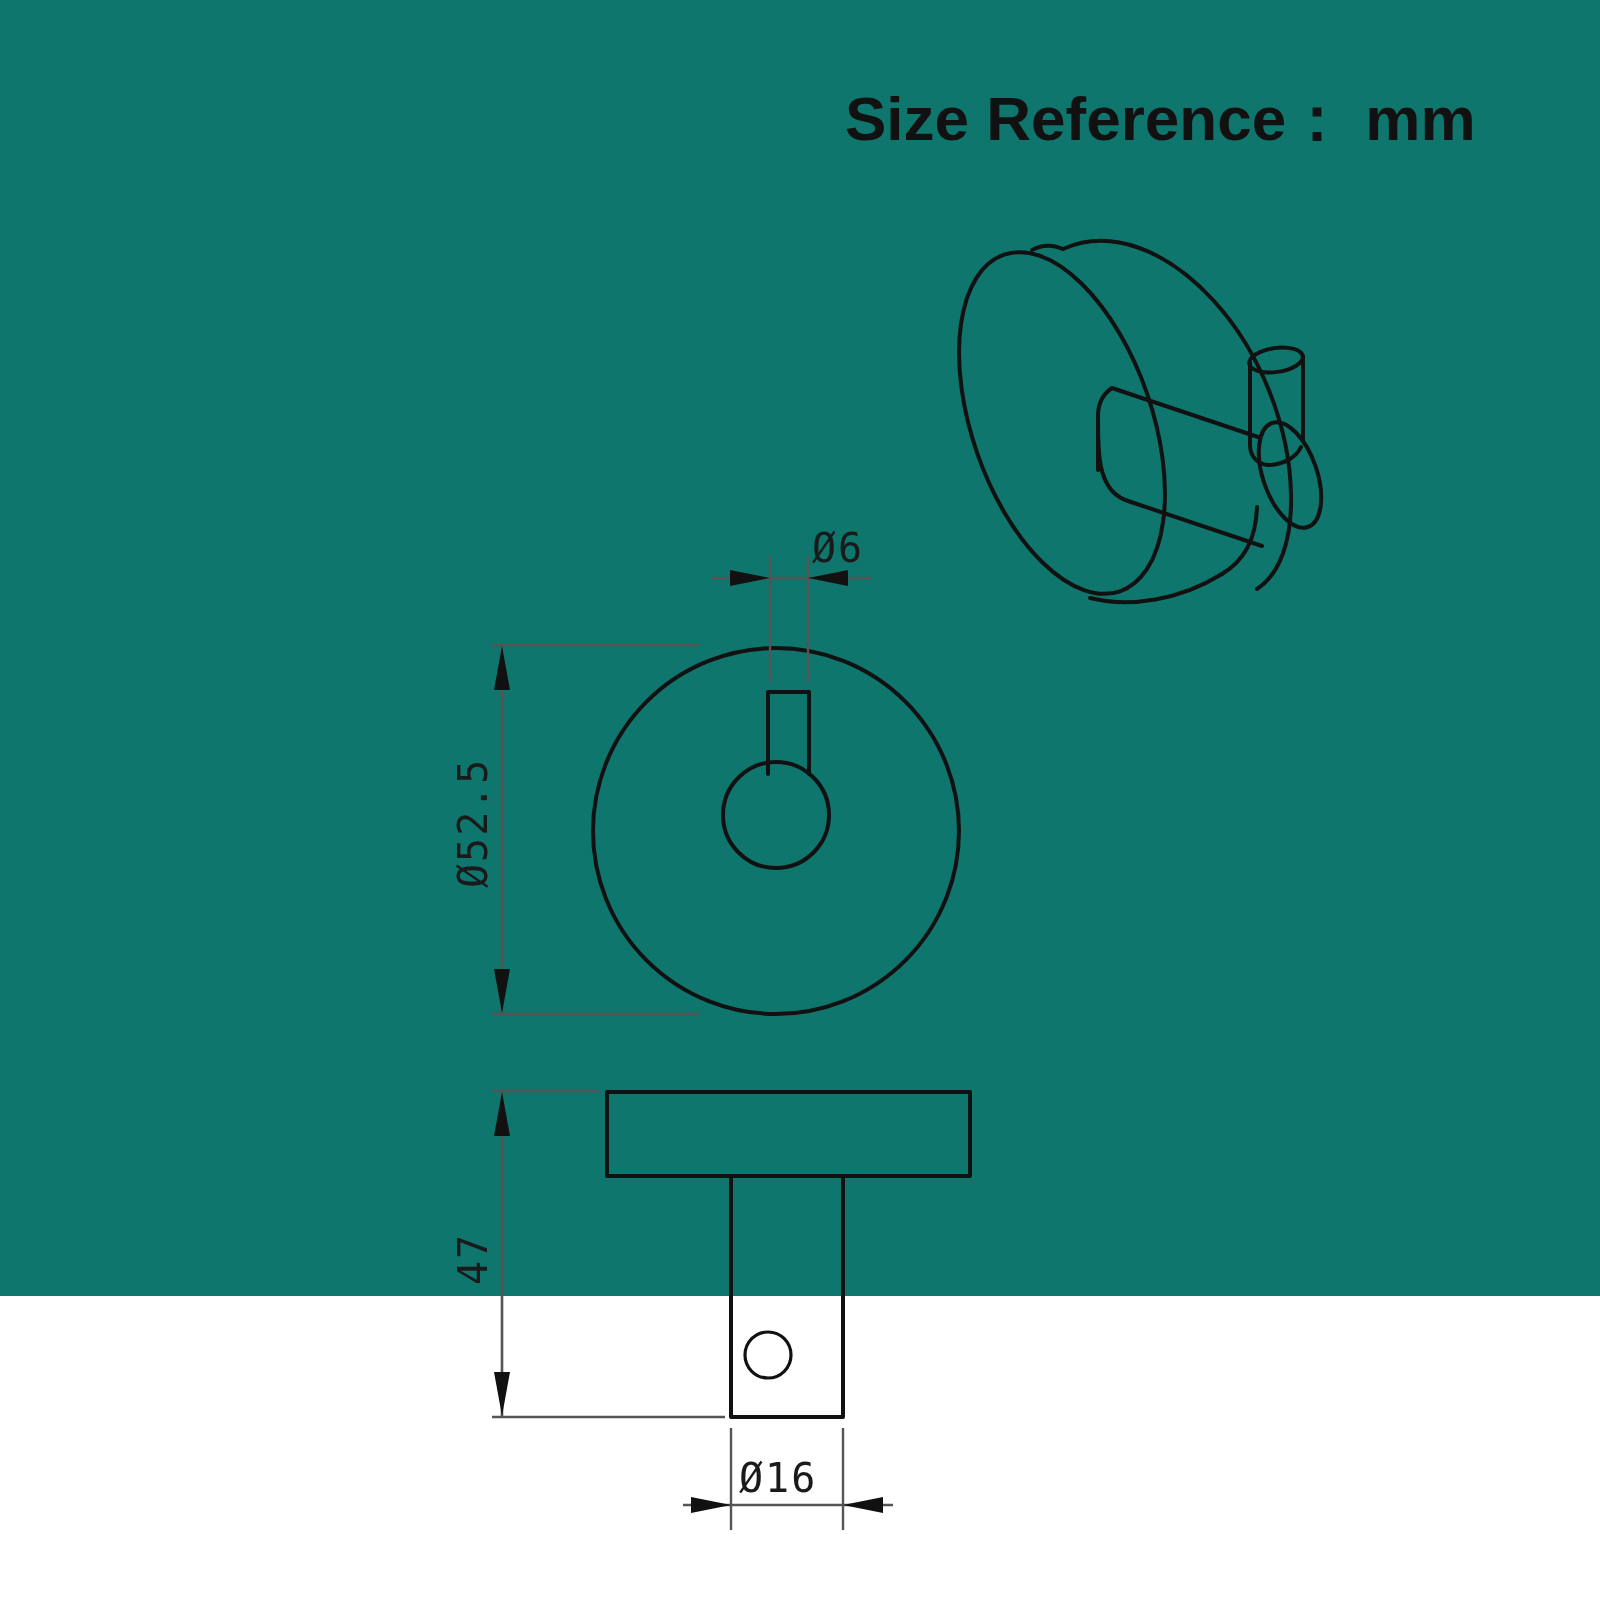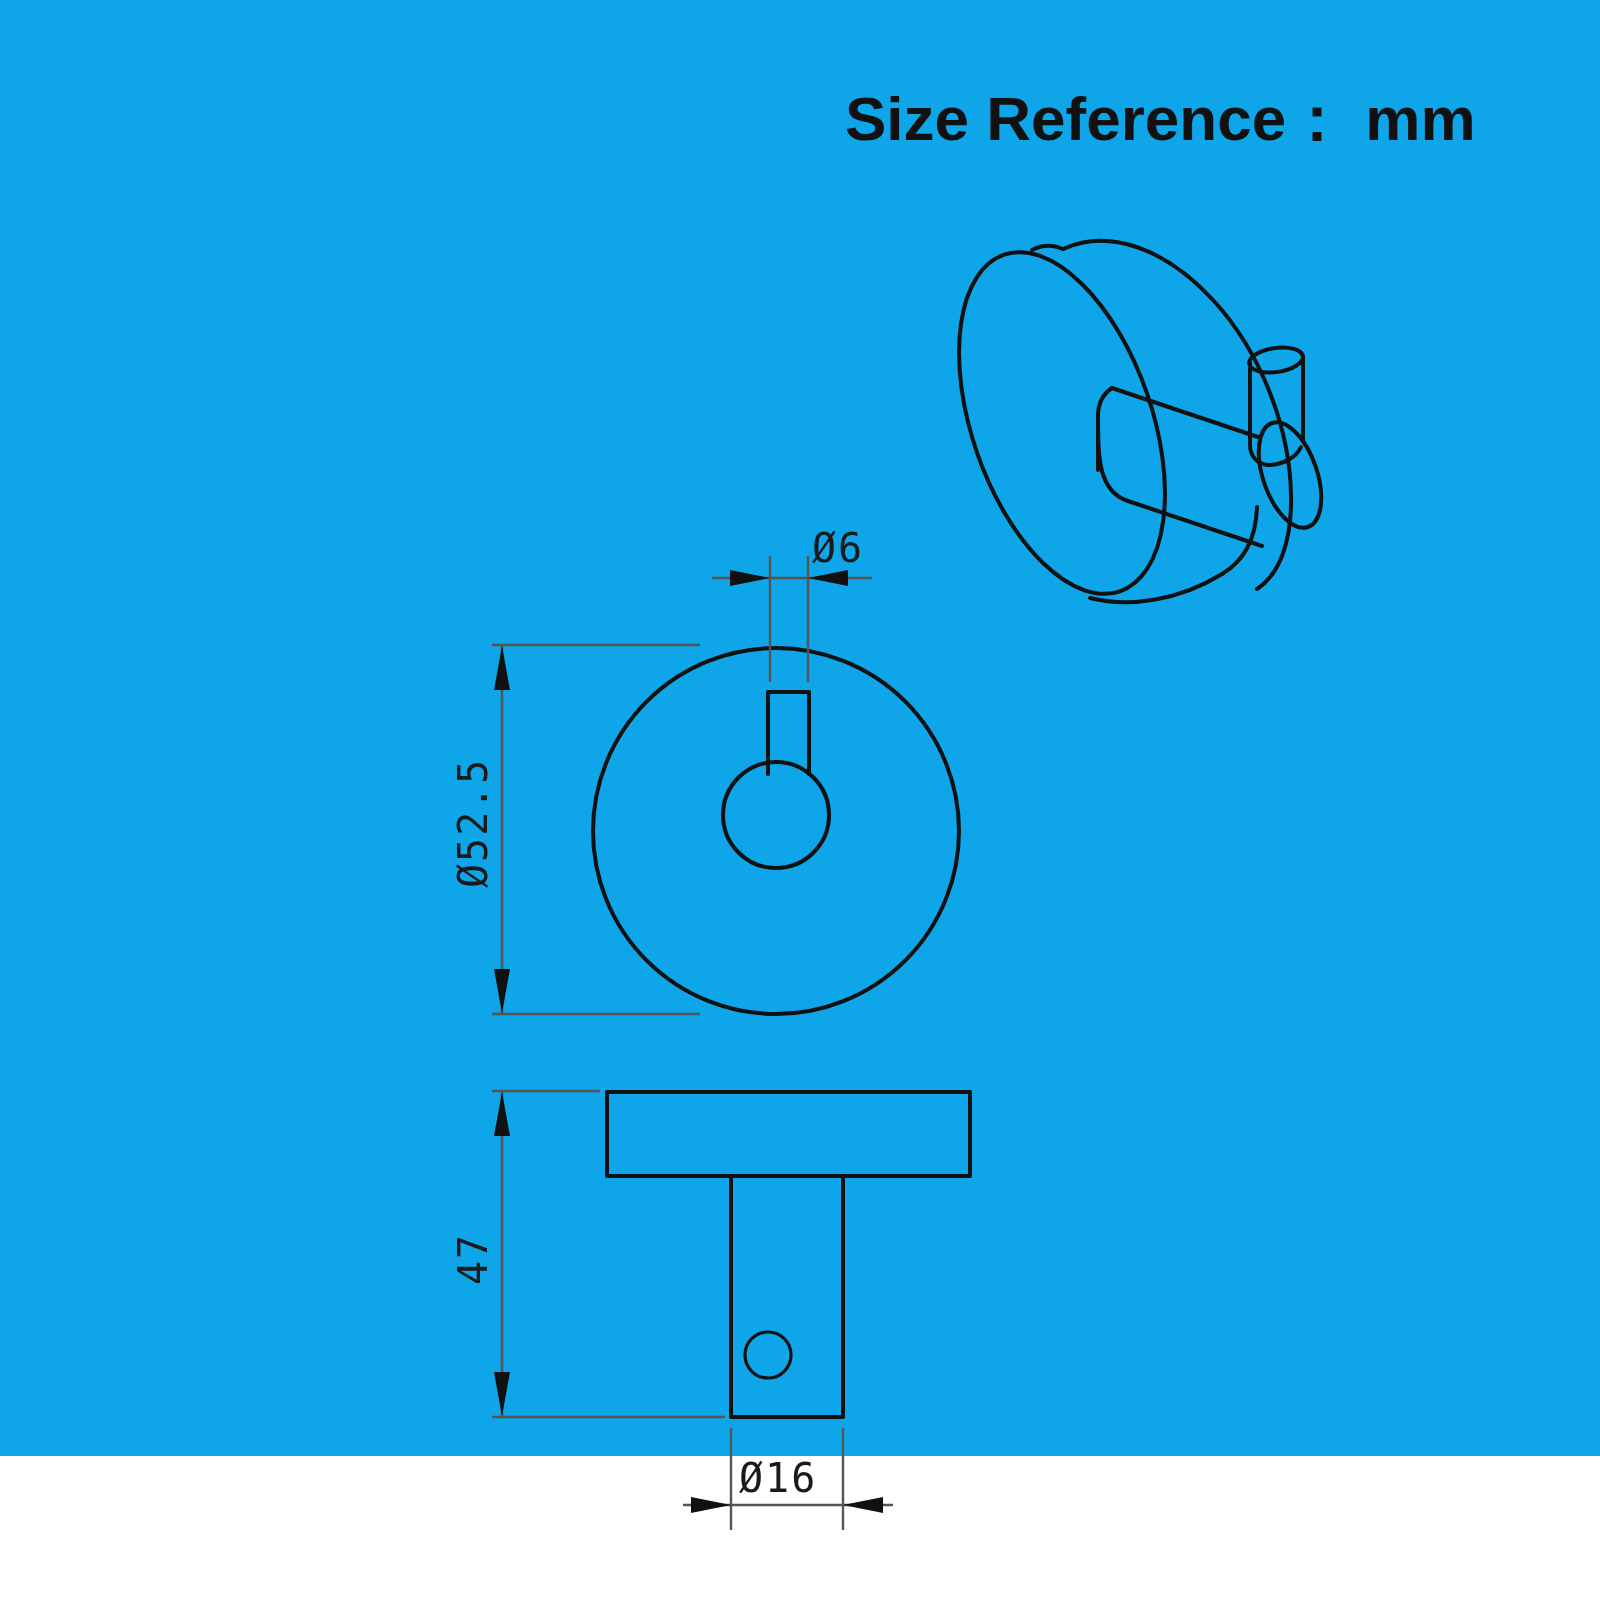--- a/index.html
+++ b/index.html
@@ -9,22 +9,22 @@
   }
   body {
     width: 1600px;
     height: 1600px;
     font-family: "Liberation Sans", sans-serif;
     overflow: hidden;
   }
   #sheet {
     position: relative;
     width: 1600px;
-    height: 1456px;
-    background: #0ea5e9;
+    height: 1296px;
+    background: #0f766e;
     text-decoration: underline;
   }
   #drawing {
     position: absolute;
     left: 0;
     top: 0;
     width: 1600px;
     height: 1600px;
     display: block;
   }

